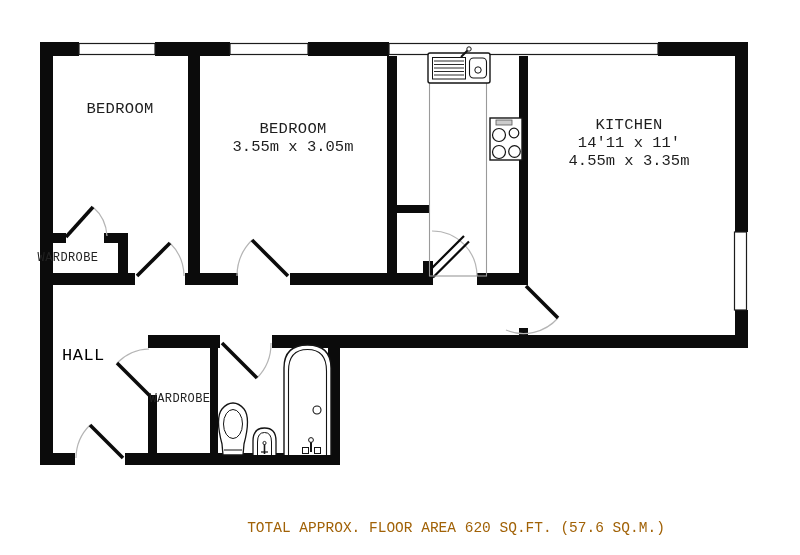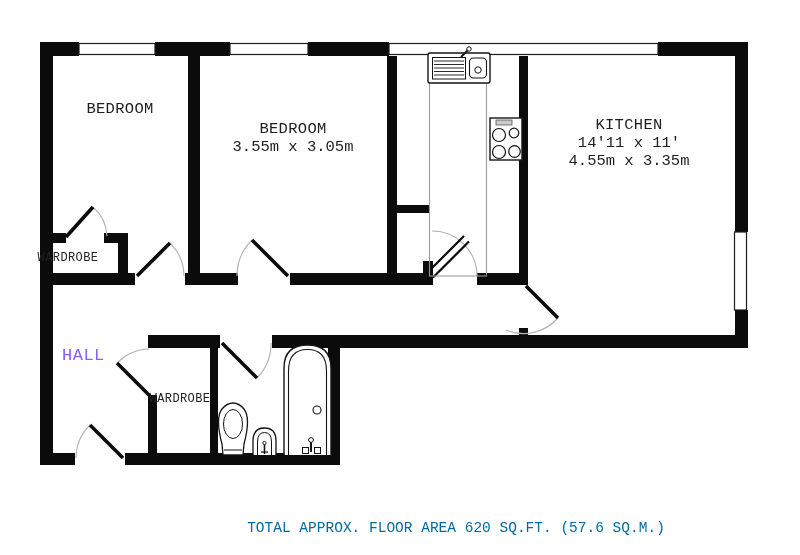--- a/index.html
+++ b/index.html
@@ -4,23 +4,23 @@
 <style>
   html,body{margin:0;padding:0;background:#ffffff;}
   #stage{position:relative;width:800px;height:555px;background:#fff;overflow:hidden;
          font-family:Liberation Mono, monospace;color:#1e1e1e;}
   #plan-svg{position:absolute;left:0;top:0;}
   .lbl{position:absolute;transform:translateX(-50%);text-align:center;white-space:nowrap;
        font-size:15.5px;line-height:18px;color:#1e1e1e;}
   .lbl .rname{letter-spacing:.3px;}
   .small-lbl{position:absolute;transform:translateX(-50%);white-space:nowrap;
        font-size:12px;letter-spacing:.4px;color:#222;}
-  .hall-lbl{position:absolute;font-size:17px;letter-spacing:.5px;color:#8b5cf6;}
+  .hall-lbl{position:absolute;font-size:17px;letter-spacing:.5px;color:#000000;}
   .caption{position:absolute;transform:translateX(-50%);white-space:nowrap;
-       font-size:14.5px;color:#0369a1;}
+       font-size:14.5px;color:#a16207;}
 </style>
 </head>
 <body>
 
 <div id="stage">
 
   <svg id="plan-svg" width="800" height="555" viewBox="0 0 800 555">
 
     <g fill="#0b0b0b">
 

